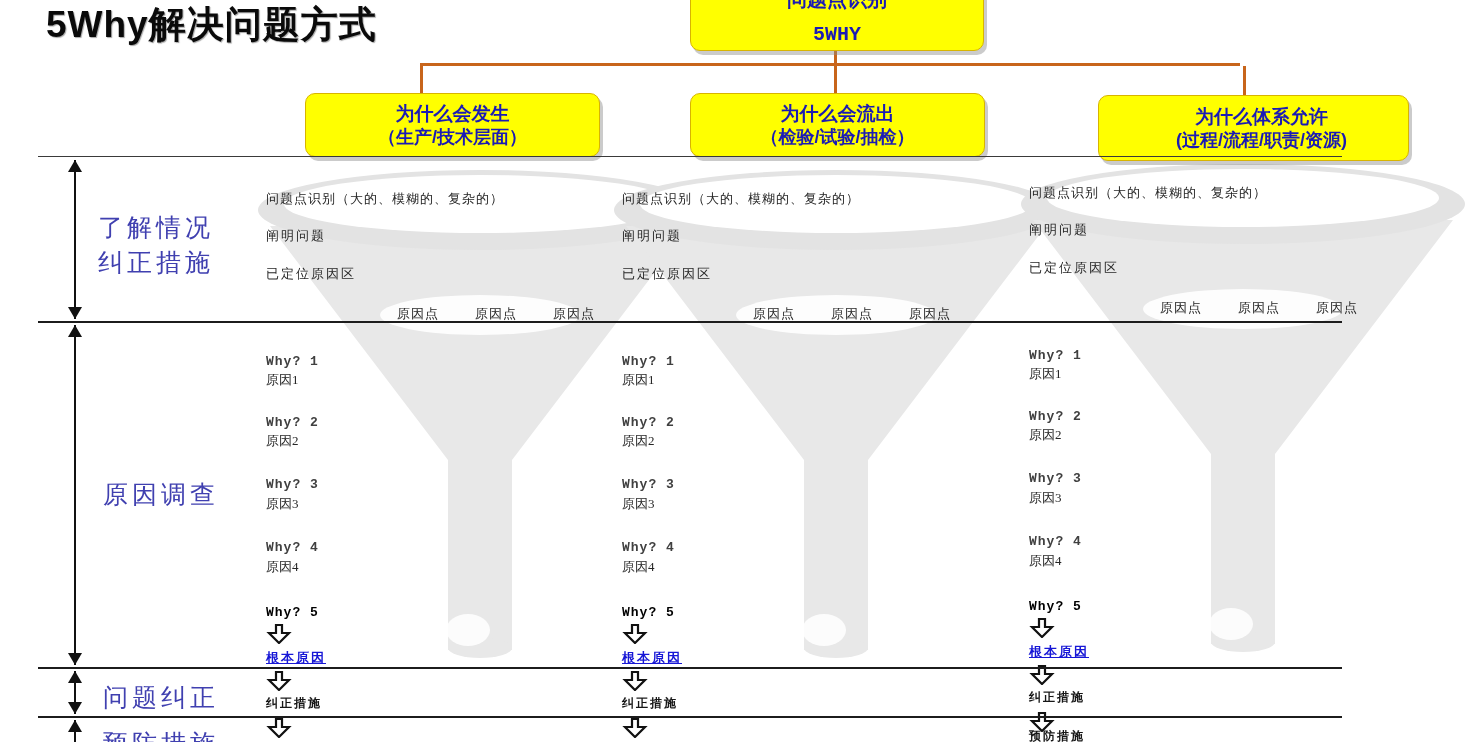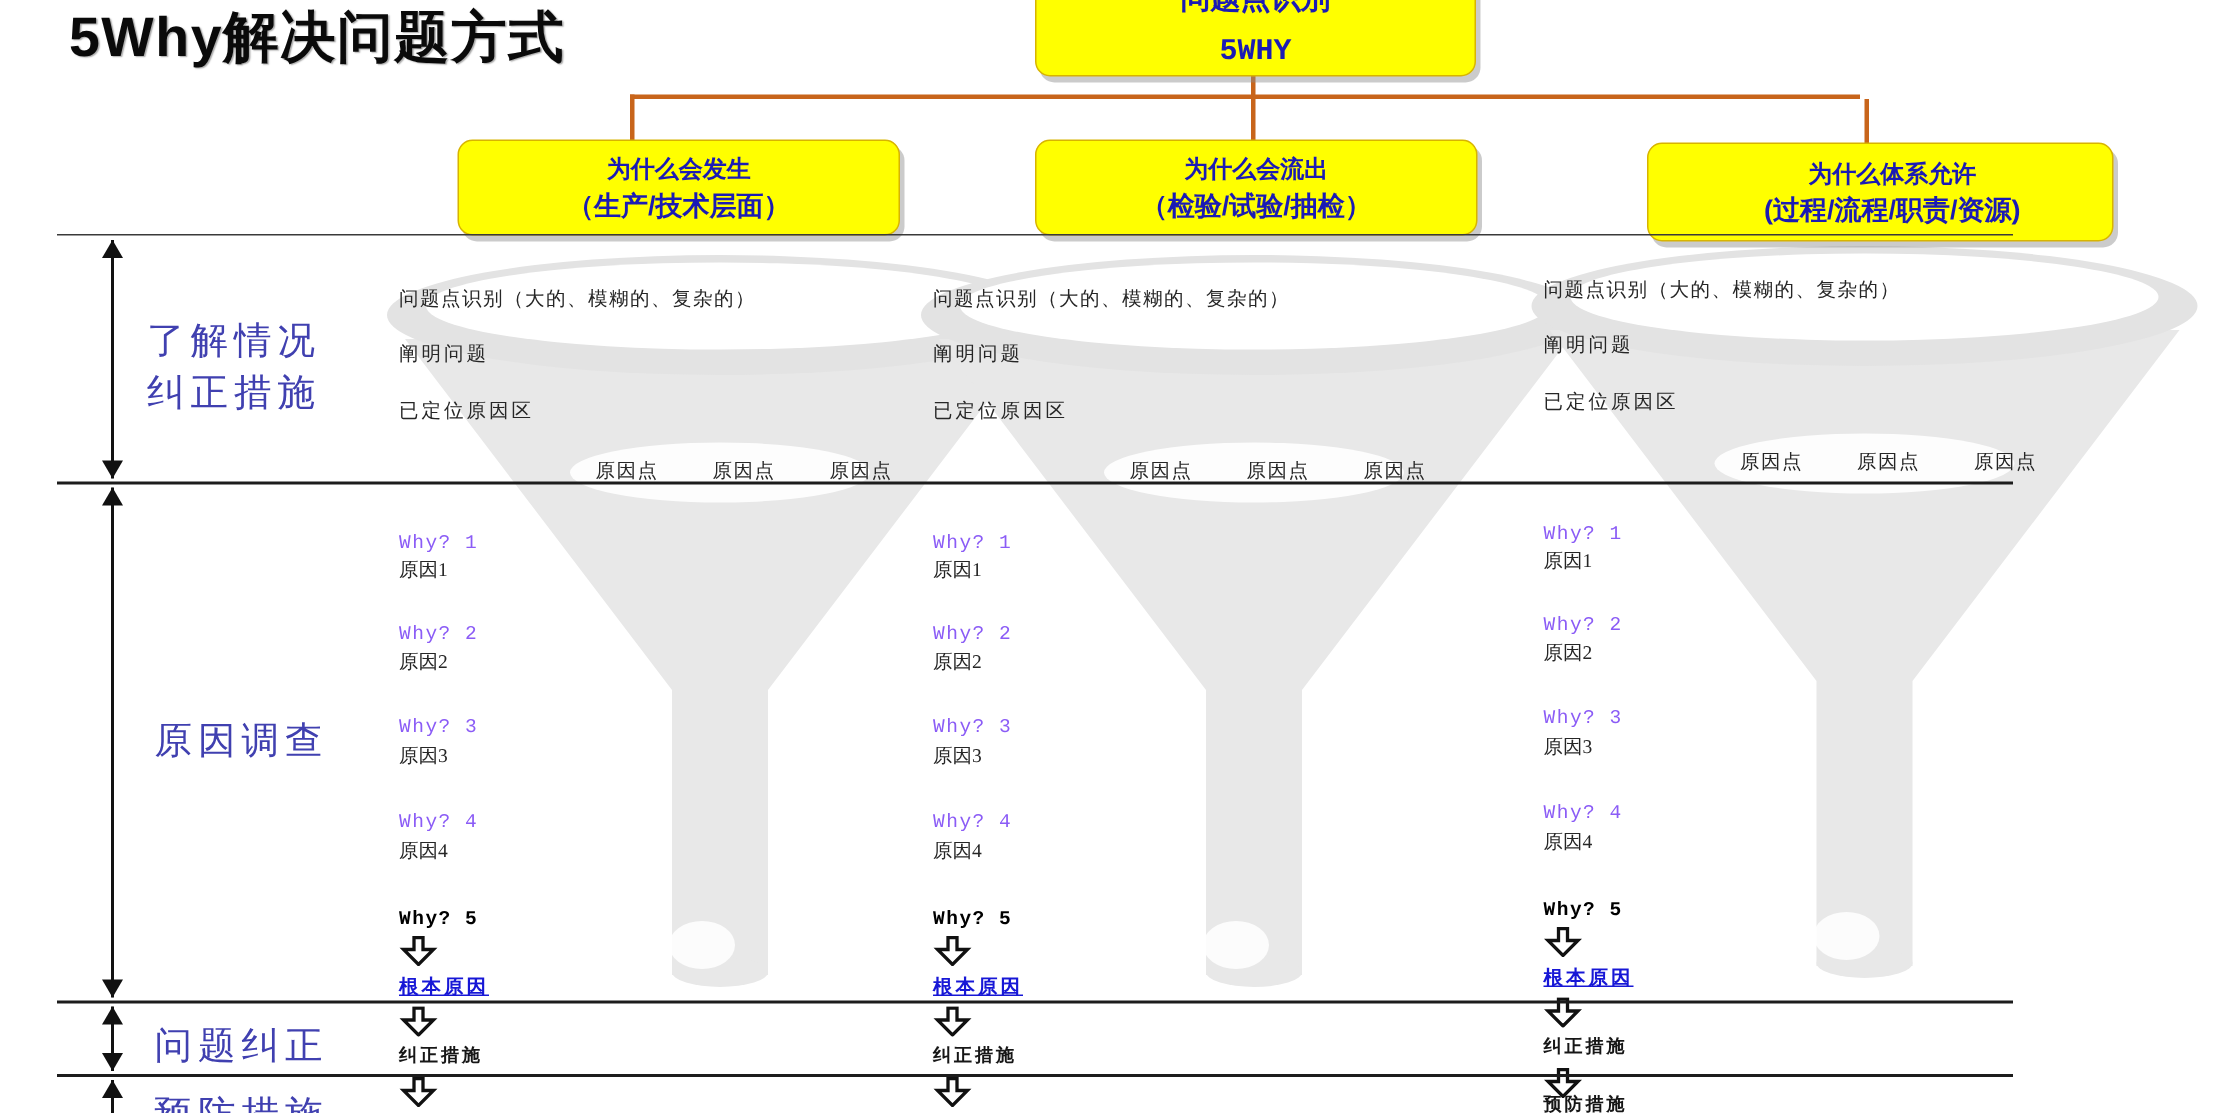--- a/index.html
+++ b/index.html
@@ -13,21 +13,21 @@
   .ybox{position:absolute;background:#ffff00;border:1px solid #d8b400;border-radius:10px;
         box-shadow:3px 4px 0 rgba(140,140,140,.45);display:flex;flex-direction:column;
         align-items:center;justify-content:center;z-index:4;color:#1b1bb4;
         font-family:"Liberation Sans","DejaVu Sans",sans-serif;font-weight:bold;text-align:center;}
   .root-box{left:690px;top:-16px;width:292px;height:62px;justify-content:flex-end;padding-bottom:3px;}
   .root-line1{font-size:20px;line-height:24px;}
   .root-line2{font-size:20px;line-height:24px;font-family:"Liberation Mono","DejaVu Sans Mono",monospace;margin-top:12px;}
   .branch-1{left:305px;top:93px;width:293px;height:62px;}
   .branch-2{left:690px;top:93px;width:293px;height:62px;text-align:center;}
   .branch-3{left:1098px;top:95px;width:293px;height:64px;padding-left:16px;}
-  .branch-title{font-size:16px;line-height:24px;}
+  .branch-title{font-size:19px;line-height:24px;}
   .branch-sub{font-size:18px;line-height:23px;}
   
   .conn{position:absolute;background:#c8651b;z-index:3;}
   
   .hline{position:absolute;left:38px;width:1304px;height:2px;background:#1c1c1c;z-index:5;}
   
   .varrow{position:absolute;left:68px;width:14px;z-index:5;}
   .varrow .shaft{position:absolute;left:6px;top:0;bottom:0;width:2px;background:#111;}
   .varrow .head-top,.varrow .head-bot{position:absolute;left:0;width:0;height:0;
       border-left:7px solid transparent;border-right:7px solid transparent;}
@@ -36,21 +36,21 @@
   
   .phase{position:absolute;color:#4040b0;font-size:25px;letter-spacing:4px;line-height:35px;z-index:5;}
   
   .funnel{position:absolute;width:460px;height:574px;z-index:2;}
   .funnel svg{position:absolute;left:0;top:0;}
   .f-row{position:absolute;left:16px;width:100%;text-align:left;color:#262626;font-size:13px;z-index:3;}
   .f-identify{top:22px;letter-spacing:1px;}
   .f-clarify{top:59px;letter-spacing:2px;}
   .f-area{top:97px;letter-spacing:2px;}
   .f-points{top:137px;display:flex;justify-content:center;gap:36px;letter-spacing:1px;}
-  .f-why{font-family:"Liberation Mono","DejaVu Sans Mono",monospace;letter-spacing:1px;color:#8b5cf6;}
+  .f-why{font-family:"Liberation Mono","DejaVu Sans Mono",monospace;letter-spacing:1px;color:#404040;font-weight:bold;}
   .f-q1{top:186px;} .f-a1{top:203px;}
   .f-q2{top:247px;} .f-a2{top:264px;}
   .f-q3{top:309px;} .f-a3{top:327px;}
   .f-q4{top:372px;} .f-a4{top:390px;}
   .f-why5{top:437px;font-weight:bold;color:#000;}
   .f-arrow{display:flex;justify-content:center;}
   .f-arrow1{top:456px;} .f-arrow2{top:503px;} .f-arrow3{top:550px;}
   .f-root{top:481px;color:#1717d6;font-weight:bold;text-decoration:underline;letter-spacing:2px;}
   .f-corrective{top:527px;font-weight:bold;color:#161616;font-size:12px;letter-spacing:2px;}
   .f-prevention{top:566px;font-weight:bold;color:#161616;font-size:12px;letter-spacing:2px;}

